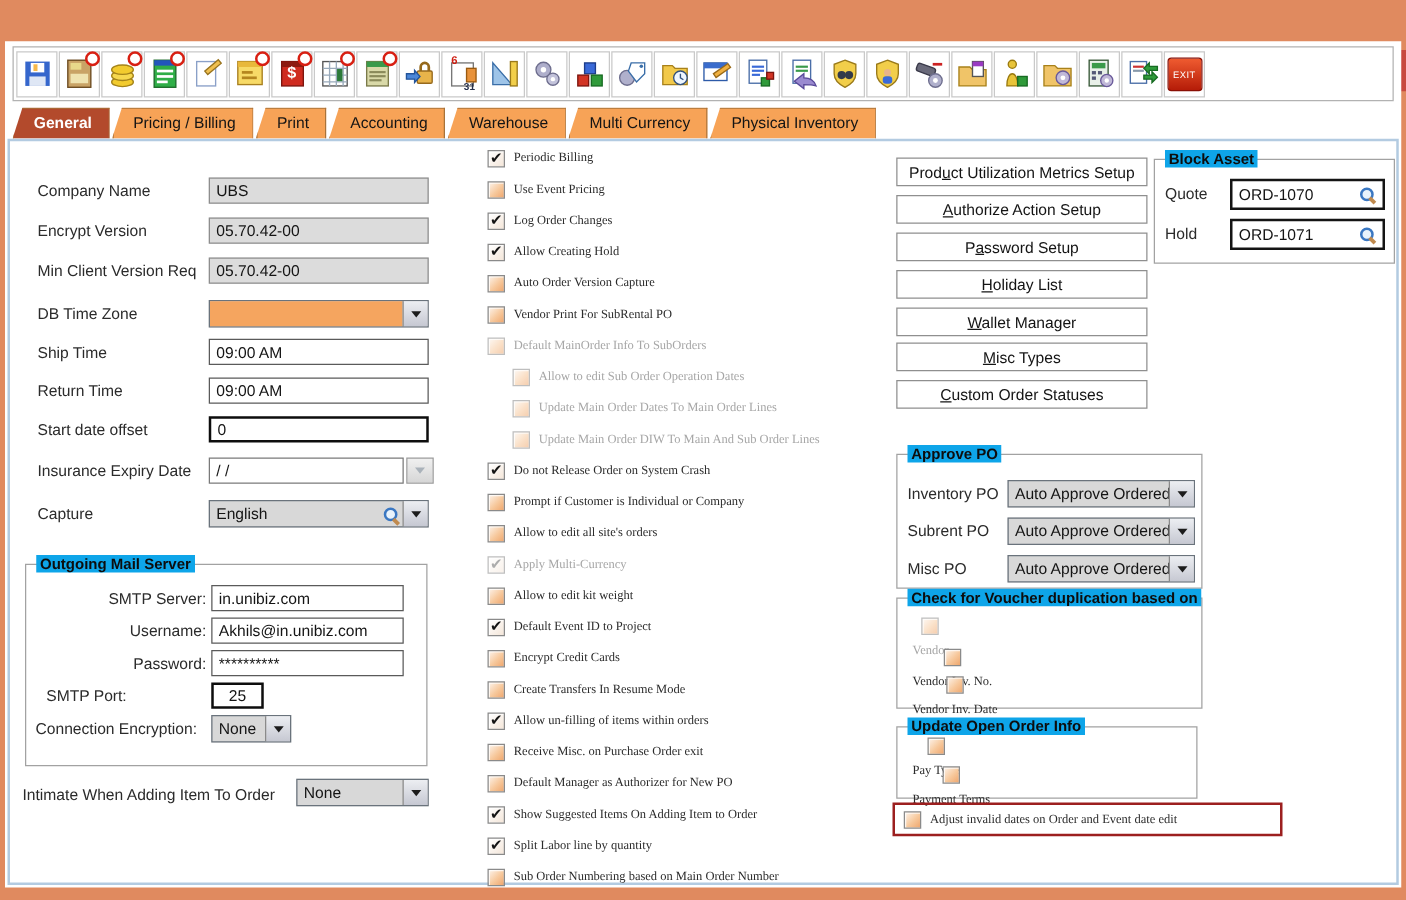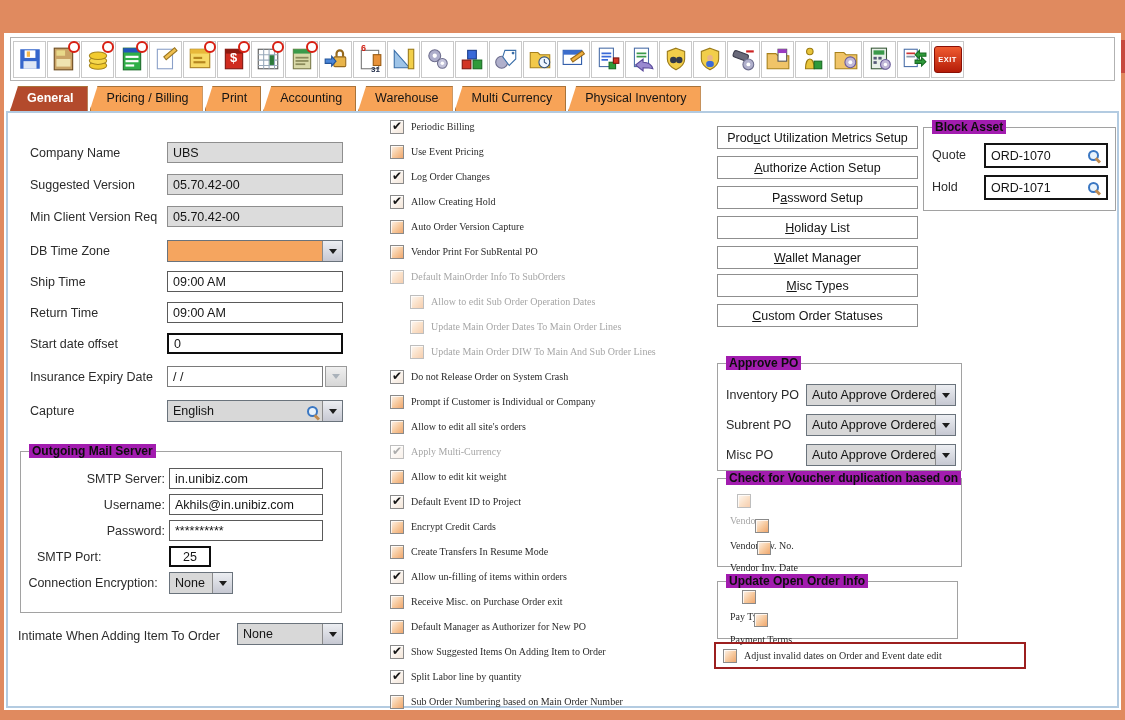--- a/index.html
+++ b/index.html
@@ -25,21 +25,21 @@
   
   .toolbar{position:absolute;left:6px;top:4px;right:6px;height:44px;border:1px solid #b2b2b2;
            display:flex;align-items:center;padding:2px 2px;gap:1px;box-sizing:border-box;background:#fff;}
   .tb{width:33px;height:37px;border:1px solid #c9c9c9;background:#fff;position:relative;
       display:flex;align-items:center;justify-content:center;flex:0 0 auto;box-sizing:border-box;}
   .badge{position:absolute;top:-1px;right:-1px;width:8px;height:8px;border:2.5px solid #d81f12;border-radius:50%;background:#fff;}
   .ovdollar{position:absolute;left:0;right:0;top:8px;text-align:center;color:#fff;font-weight:bold;font-size:13px;}
   .cal6{position:absolute;left:7px;top:1px;color:#cf1f14;font-size:9px;font-weight:bold;}
   .cal31{position:absolute;right:5px;bottom:3px;color:#25304d;font-size:8px;font-weight:bold;}
   .tb-exit{width:26px;height:25px;background:linear-gradient(#ef5b30,#b51c08);border:1px solid #8a0f05;border-radius:3px;
-           color:#fff;font-size:7.5px;font-weight:bold;display:flex;align-items:center;justify-content:center;letter-spacing:.4px;}
+           color:#fff;font-size:7.5px;font-weight:normal;display:flex;align-items:center;justify-content:center;letter-spacing:.4px;}
   
   .tabs{position:absolute;left:6px;top:53px;height:25px;display:flex;}
   .tab{padding:4px 13px 0 16px;margin-right:2px;background:#F7A357;border:1px solid #a8733a;border-bottom:none;
        font-size:12.5px;color:#141414;clip-path:polygon(8px 0,100% 0,100% 100%,0 100%);white-space:nowrap;box-sizing:border-box;}
   .tab.sel{background:#B34A2C;color:#fff;font-weight:bold;}
   
   .content{position:absolute;left:2px;right:2px;top:78px;bottom:2px;border:2px solid #b3cbe1;background:#fff;}
   .lbl{position:absolute;font-size:12.5px;color:#2b2b2b;white-space:nowrap;}
   .fld{position:absolute;height:21px;box-sizing:border-box;font-size:12.5px;color:#141414;display:flex;align-items:center;
        padding:0 5px;background:#fff;border:1px solid #5a5a5a;white-space:nowrap;overflow:hidden;}
@@ -62,21 +62,21 @@
   .cb.on{background:linear-gradient(135deg,#ffffff,#f4e6d9);}
   .cb.on::after{content:"\2714";position:absolute;left:1px;top:-2px;font-size:12px;color:#141414;}
   .cb.dis{opacity:.55;}
   .cb.dis.on::after{color:#6a6a6a;}
   .ckcol{position:absolute;left:382px;top:1px;width:335px;}
   .ckrow{height:25px;display:flex;align-items:center;gap:7px;}
   .ckrow.ind{padding-left:20px;}
   .cklabel{font-size:10px;color:#2b2b2b;white-space:nowrap;font-family:Liberation Serif, serif;}
   .ckrow.dis .cklabel{color:#a6a6a6;}
   .grp{position:absolute;border:1px solid #a2a2a2;box-sizing:border-box;background:#fff;}
-  .grp>.leg{position:absolute;top:-8px;left:8px;background:#a21caf;padding:0 3px;font-size:12px;font-weight:bold;color:#0d0d0d;white-space:nowrap;}
+  .grp>.leg{position:absolute;top:-8px;left:8px;background:#0ea5e9;padding:0 3px;font-size:12px;font-weight:bold;color:#0d0d0d;white-space:nowrap;}
   .rbtn{position:absolute;left:709px;width:201px;height:23px;background:#fff;border:1px solid #8f8f8f;
         font-family:"Liberation Sans",sans-serif;font-size:12.5px;color:#141414;}
   .alert{position:absolute;left:706px;top:529px;width:312px;height:27px;border:2px solid #9C1F1F;
          display:flex;align-items:center;gap:7px;padding-left:7px;box-sizing:border-box;}
   .grow{position:absolute;display:flex;align-items:center;gap:7px;flex-direction:column;}
 </style>
 </head>
 <body>
 
 <div class="window">
@@ -326,21 +326,21 @@
       <span class="tab">Warehouse</span>
       <span class="tab">Multi Currency</span>
       <span class="tab">Physical Inventory</span>
     </div>
 
     <div class="content">
 
       <span class="lbl" style="left:22px;top:33px">Company Name</span>
       <span class="fld dis" style="left:159px;top:29px;width:176px">UBS</span>
 
-      <span class="lbl" style="left:22px;top:65px">Suggested Version</span>
+      <span class="lbl" style="left:22px;top:65px">Encrypt Version</span>
       <span class="fld dis" style="left:159px;top:61px;width:176px">05.70.42-00</span>
 
       <span class="lbl" style="left:22px;top:97px">Min Client Version Req</span>
       <span class="fld dis" style="left:159px;top:93px;width:176px">05.70.42-00</span>
 
       <span class="lbl" style="left:22px;top:131px">DB Time Zone</span>
       <span class="combo hl" style="left:159px;top:127px;width:176px">
         <span class="val"></span>
         <span class="cbtn">
             <i class="tri"></i>

